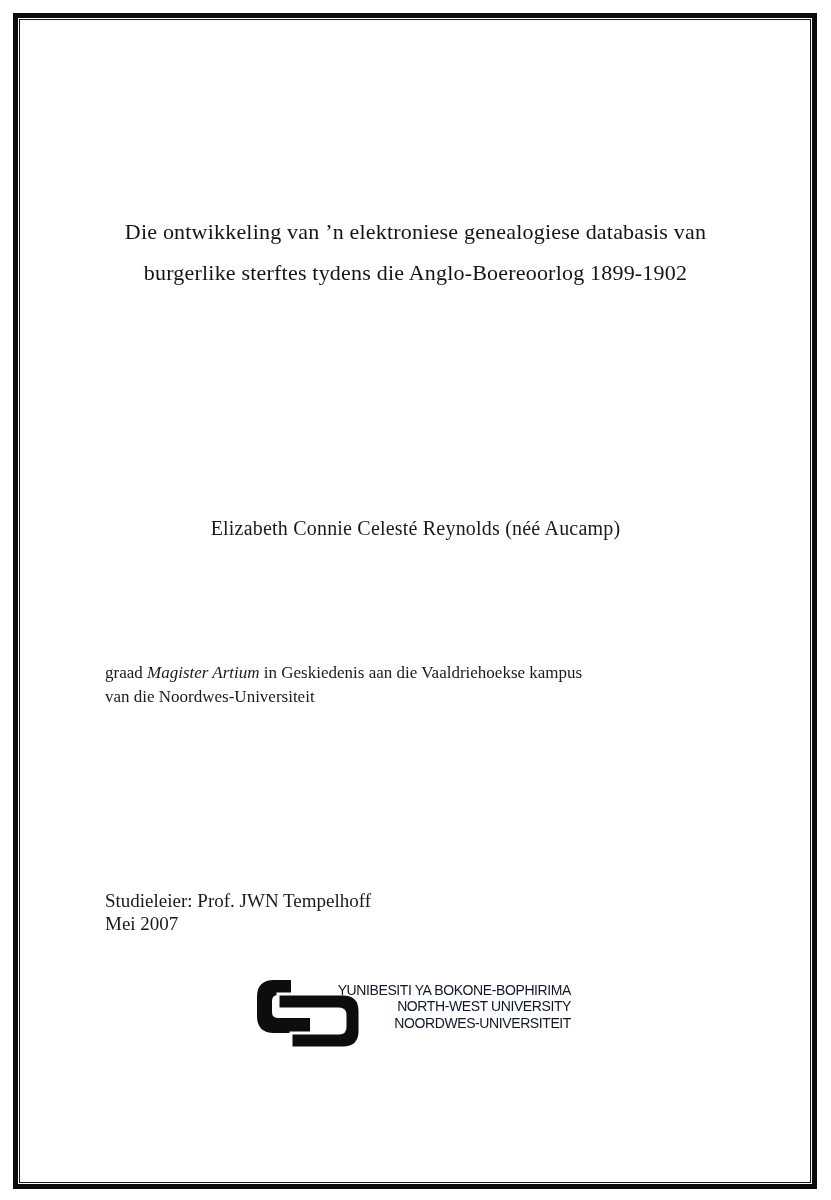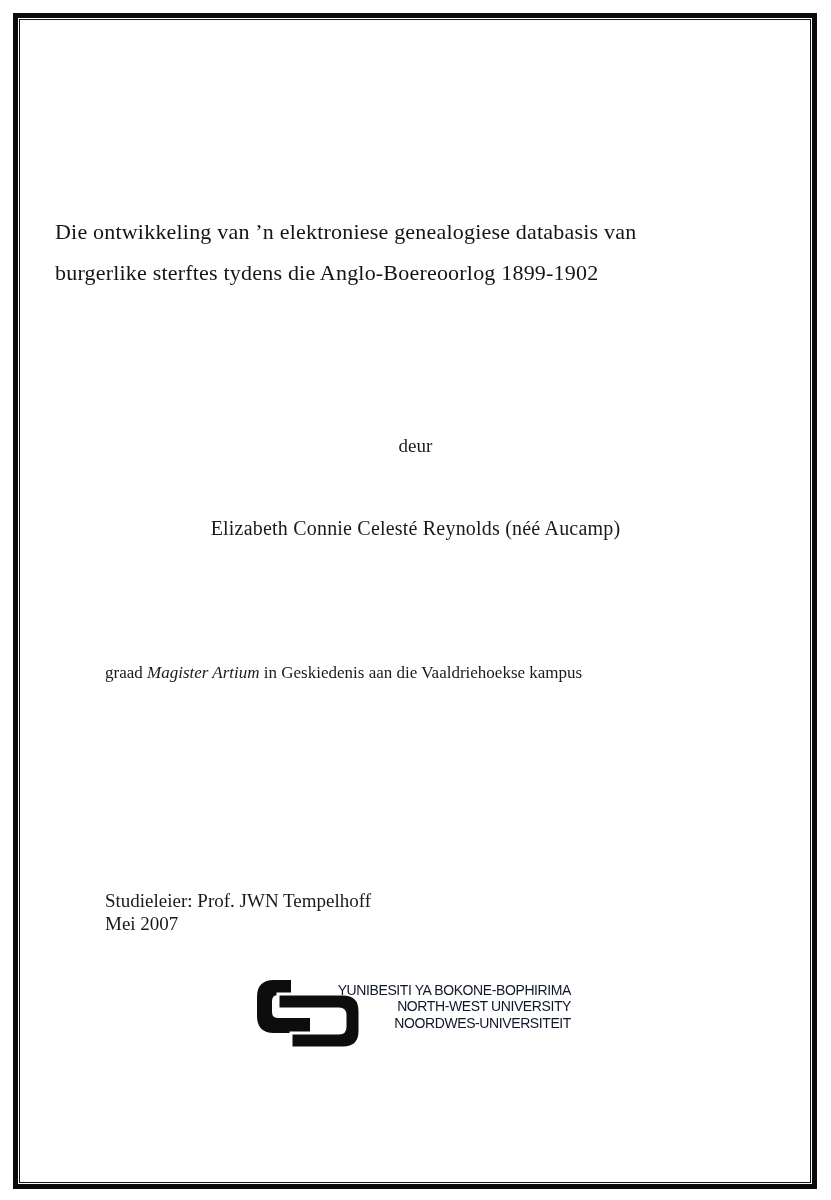--- a/index.html
+++ b/index.html
@@ -23,20 +23,21 @@
     border: 5px solid #0b0b0b;
   }
   .frame-inner {
     position: absolute;
     top: 1px; left: 1px; right: 1px; bottom: 1px;
     border: 1px solid #161616;
   }
   .title {
     position: absolute;
     top: 211px; left: 55px; right: 55px;
+    text-align: center;
     font-size: 22px;
     line-height: 41px;
     letter-spacing: 0.2px;
     color: #141414;
   }
   .byline {
     position: absolute;
     top: 435px; left: 0; right: 0;
     text-align: center;
     font-size: 19px;
@@ -98,26 +99,26 @@
 
   <div class="frame-outer">
     <div class="frame-inner"></div>
   </div>
 
   <div class="title">
     <div>Die ontwikkeling van ’n elektroniese genealogiese databasis van</div>
     <div>burgerlike sterftes tydens die Anglo-Boereoorlog 1899-1902</div>
   </div>
 
-  <div class="byline">deur</div>
 
   <div class="author">Elizabeth Connie Celesté Reynolds (néé Aucamp)</div>
 
   <div class="statement">
     <div><span>graad </span><span class="italic">Magister Artium</span><span> in Geskiedenis aan die Vaaldriehoekse kampus</span></div>
+    <div>van die Noordwes-Universiteit</div>
   </div>
 
   <div class="supervisor-block">
     <div>Studieleier: Prof. JWN Tempelhoff</div>
     <div>Mei 2007</div>
   </div>
 
   <div class="logo">
     <svg class="logo-mark" viewBox="0 0 103 72" xmlns="http://www.w3.org/2000/svg" aria-hidden="true">
       <path fill="#0d0d0d" d="M 17 2 L 34 2 L 34 17 L 21 17 Q 15 17 15 23 L 15 34 Q 15 40 21 40 L 53 40 L 53 55 L 17 55 Q 0 55 0 38 L 0 19 Q 0 2 17 2 Z"></path>

